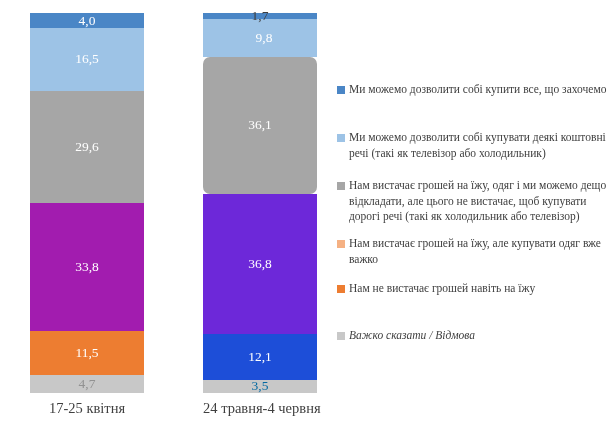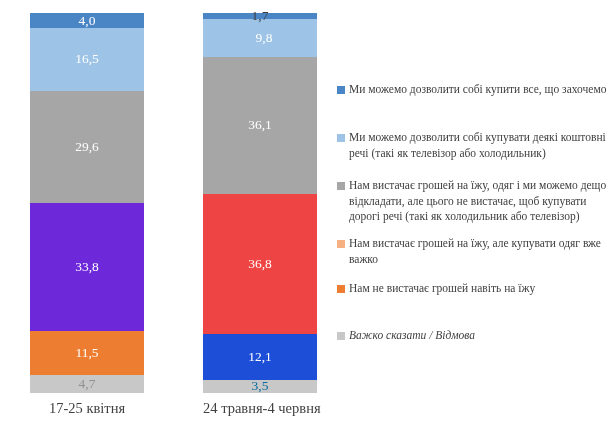--- a/index.html
+++ b/index.html
@@ -84,45 +84,45 @@
     <div class="segstack">
         <div class="seg" style="height: 15.1848px; background: rgb(74, 134, 198); padding-left: 8px;">
           <span class="seglab" style="color: rgb(255, 255, 255);">4,0</span>
         </div>
         <div class="seg" style="height: 62.6374px; background: rgb(157, 195, 230);">
           <span class="seglab" style="color: rgb(255, 255, 255);">16,5</span>
         </div>
         <div class="seg" style="height: 112.368px; background: rgb(166, 166, 166);">
           <span class="seglab" style="color: rgb(255, 255, 255);">29,6</span>
         </div>
-        <div class="seg" style="height: 128.312px; background: #6d28d9;">
+        <div class="seg" style="height: 128.312px; background: #a21caf;">
           <span class="seglab" style="color: rgb(255, 255, 255);">33,8</span>
         </div>
         <div class="seg" style="height: 43.6563px; background: rgb(237, 125, 49);">
           <span class="seglab" style="color: rgb(255, 255, 255);">11,5</span>
         </div>
         <div class="seg" style="height: 17.8422px; background: rgb(200, 200, 200);">
           <span class="seglab" style="color: rgb(146, 146, 146);">4,7</span>
         </div>
       </div>
     <div class="cat-label">17-25 квітня</div>
   </div>
 
   <div class="bar" id="bar-1">
     <div class="segstack">
         <div class="seg" style="height: 6.46px; background: rgb(74, 134, 198);">
           <span class="seglab" style="color: rgb(63, 63, 63);">1,7</span>
         </div>
         <div class="seg" style="height: 37.24px; background: rgb(157, 195, 230);">
           <span class="seglab" style="color: rgb(255, 255, 255); padding-left: 8px;">9,8</span>
         </div>
-        <div class="seg" style="height: 137.18px; background: rgb(166, 166, 166);">
+        <div class="seg" style="height: 137.18px; background: rgb(166, 166, 166); border-radius: 7px;">
           <span class="seglab" style="color: rgb(255, 255, 255);">36,1</span>
         </div>
-        <div class="seg" style="height: 139.84px; background: #ef4444;">
+        <div class="seg" style="height: 139.84px; background: #6d28d9;">
           <span class="seglab" style="color: rgb(255, 255, 255);">36,8</span>
         </div>
         <div class="seg" style="height: 45.98px; background: #1d4ed8;">
           <span class="seglab" style="color: rgb(255, 255, 255);">12,1</span>
         </div>
         <div class="seg" style="height: 13.3px; background: rgb(200, 200, 200);">
           <span class="seglab" style="color: #0369a1;">3,5</span>
         </div>
       </div>
     <div class="cat-label">24 травня-4 червня</div>

